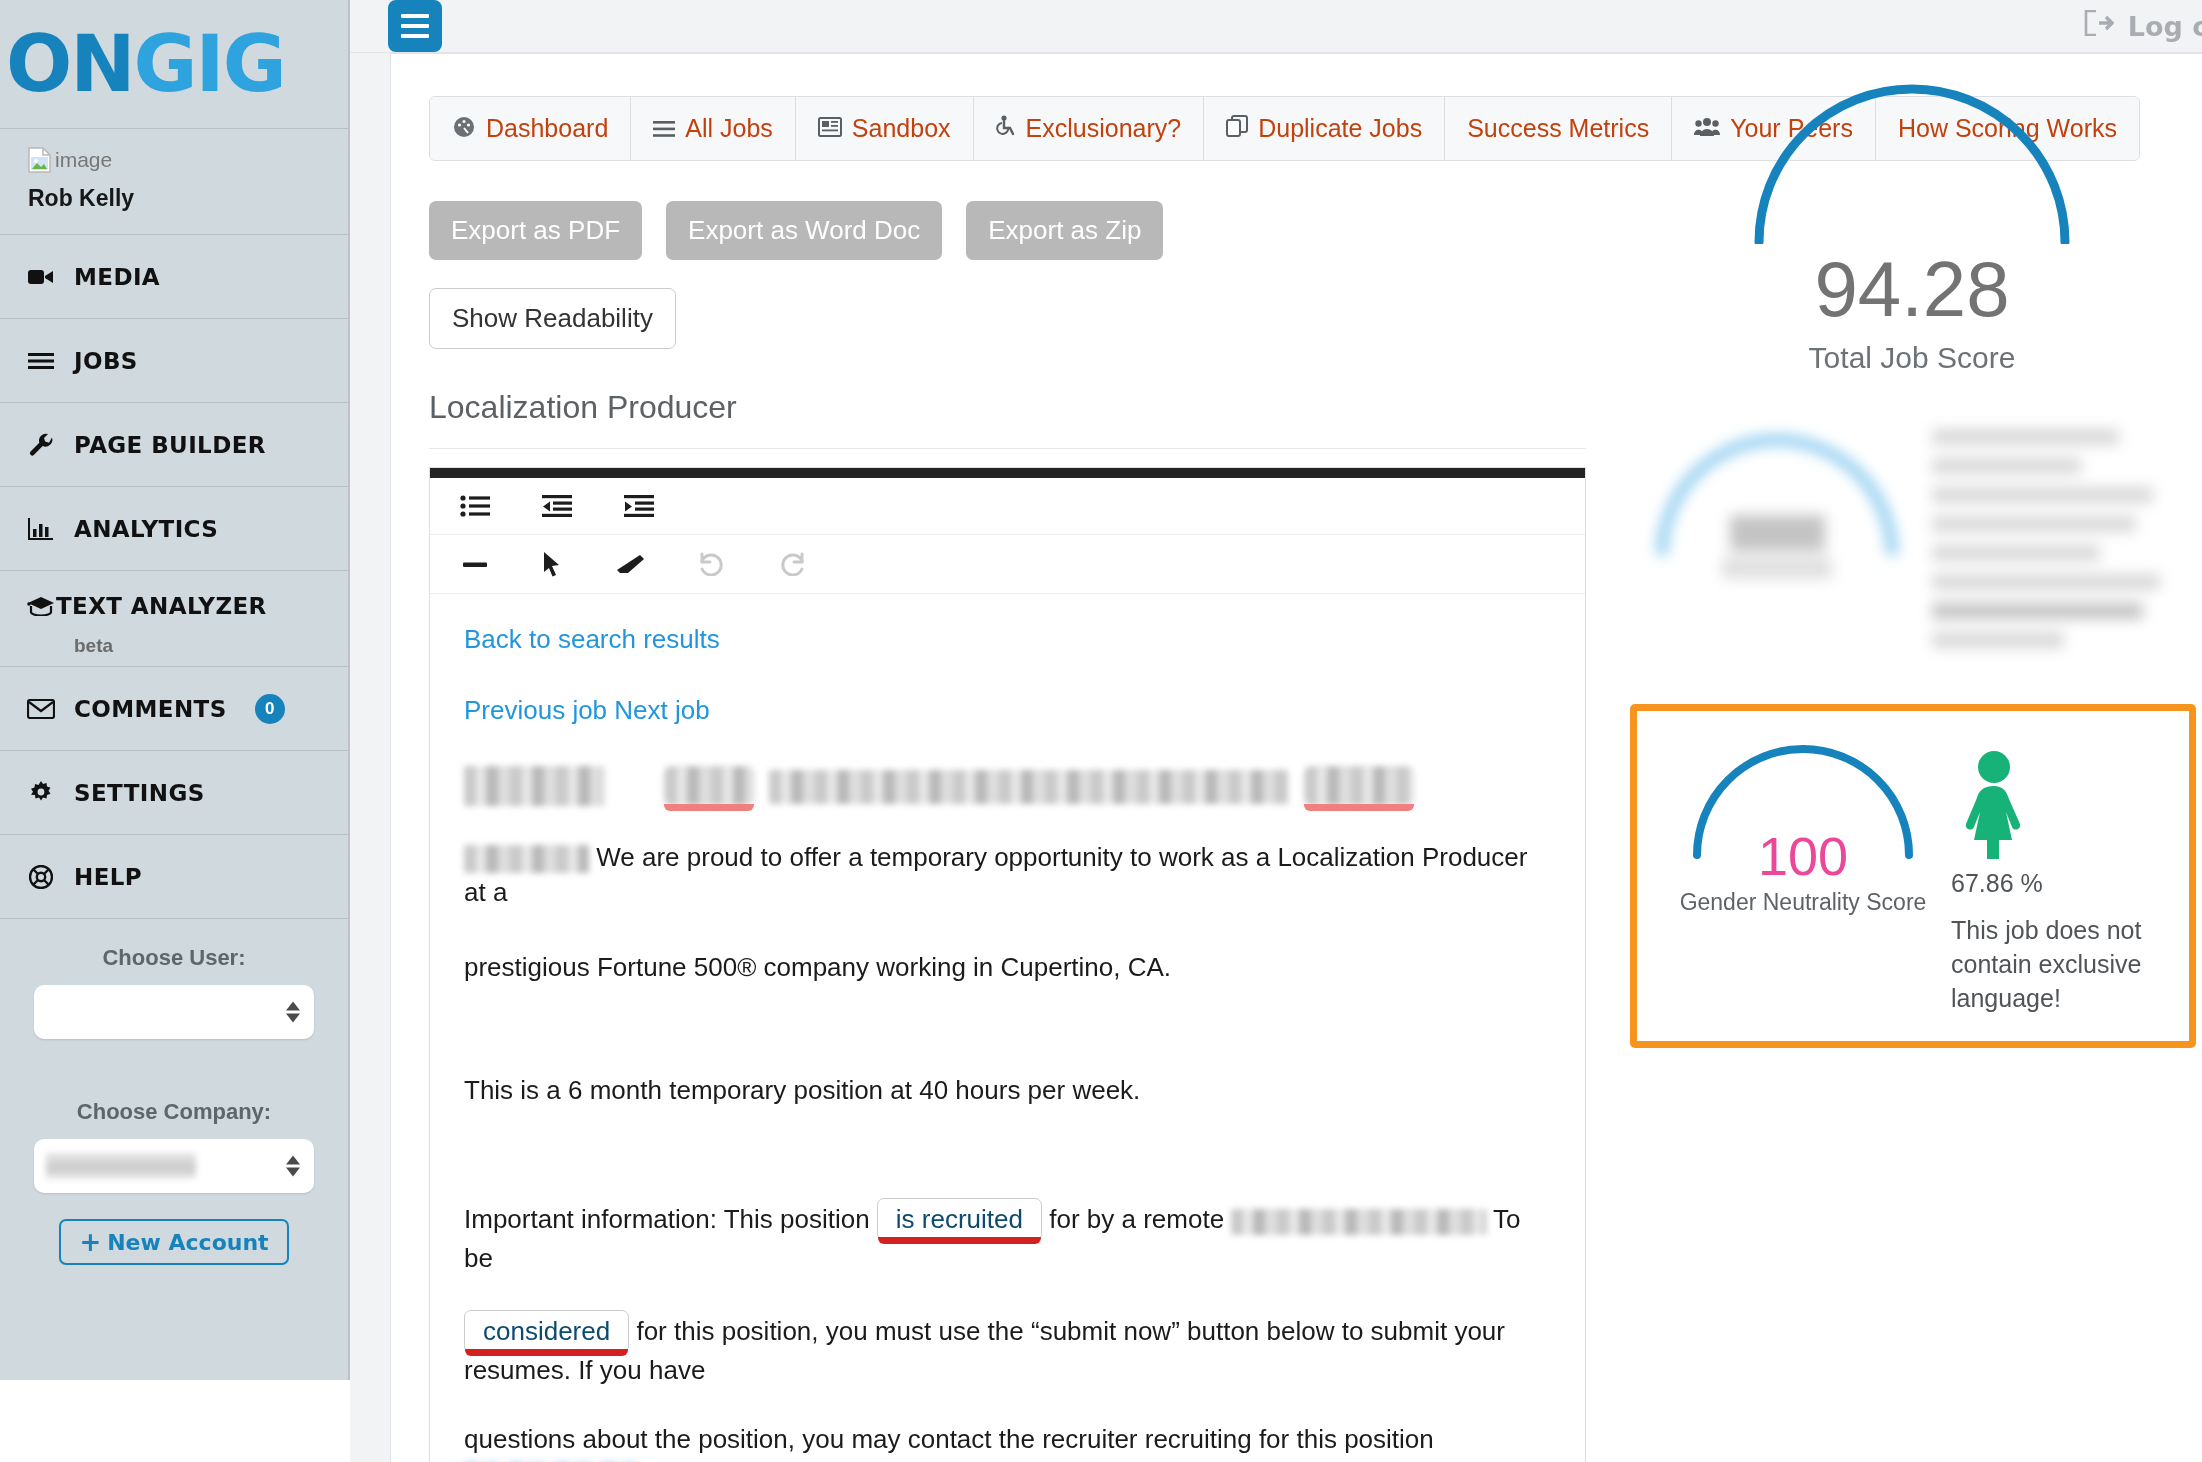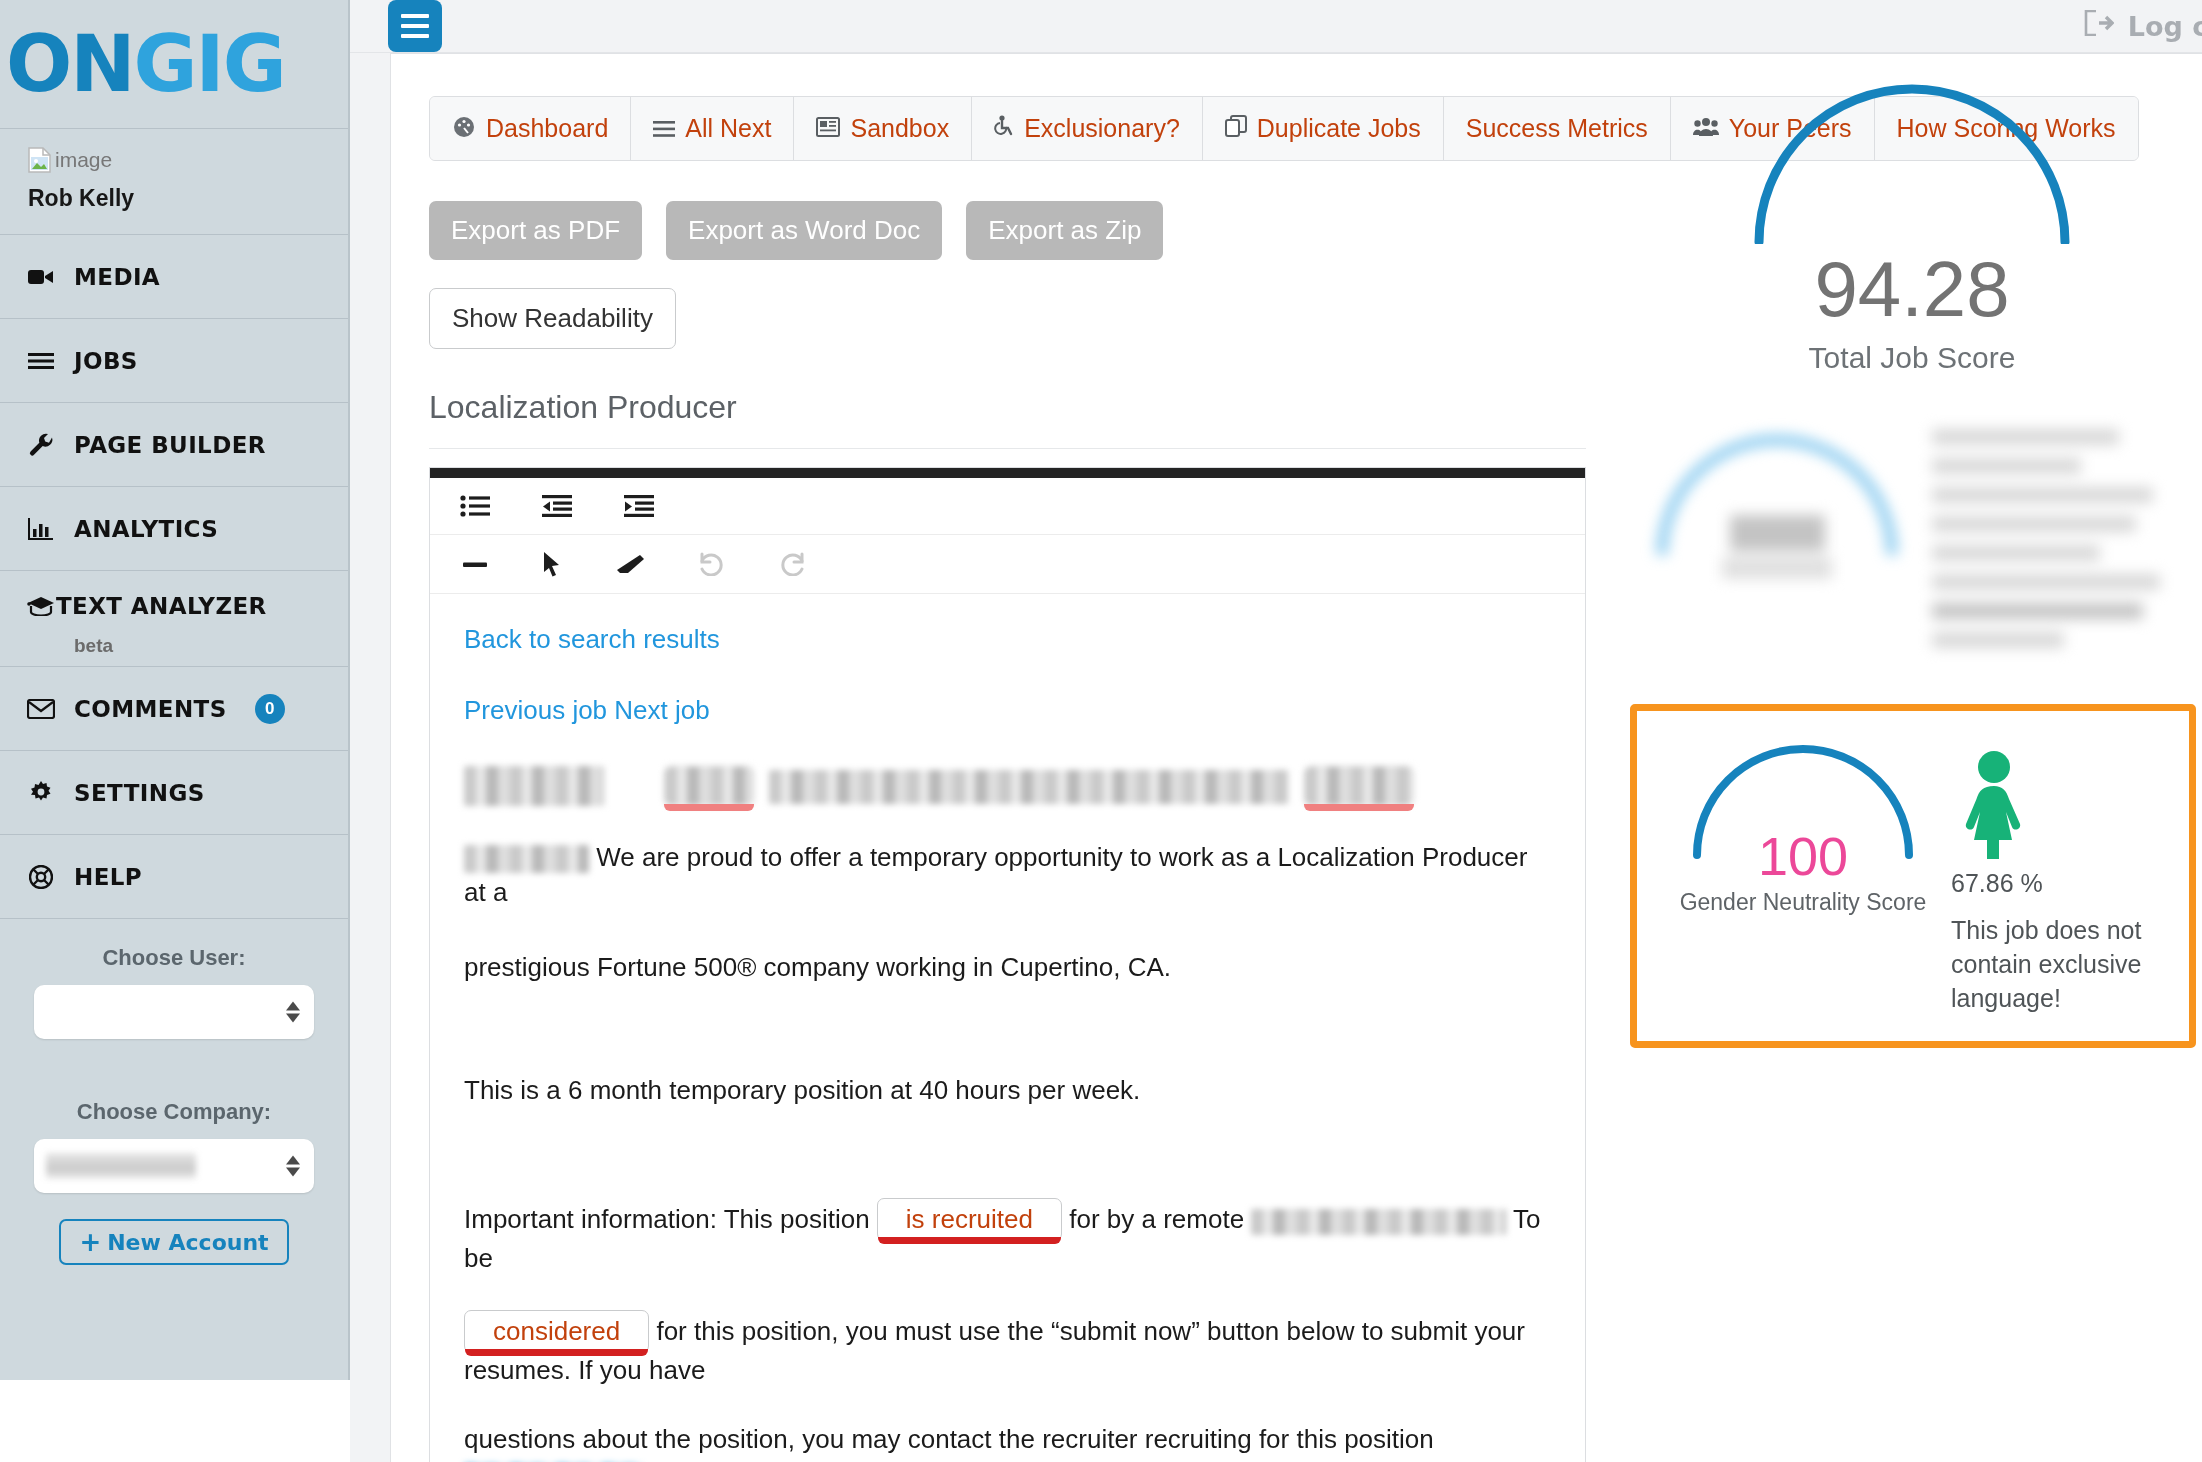--- a/index.html
+++ b/index.html
@@ -159,22 +159,22 @@
     background: repeating-linear-gradient(90deg,#c9c9c9 0 12px,#e8e8e8 12px 22px,#b9b9b9 22px 34px,#dedede 34px 46px);
     filter: blur(3.2px);
   }
   .redact.blue {
     background: repeating-linear-gradient(90deg,#8fcdf0 0 12px,#cce7f8 12px 22px,#a9d9f3 22px 34px,#e3f2fb 34px 46px);
   }
   .redact-line-wrap { position: relative; height: 46px; margin-bottom: 6px; }
 
   .chip {
     display: inline-block; border: 1px solid #c9cbcd; border-radius: 7px;
-    padding: 6px 28px; position: relative; background: #fff;
-    font-size: 26px; color: #c2410c; line-height: 1.1;
+    padding: 6px 18px; position: relative; background: #fff;
+    font-size: 26px; color: #0c4a6e; line-height: 1.1;
   }
   .chip::after {
     content: ""; position: absolute; left: 0; right: 0; bottom: -4px;
     height: 7px; background: #d32020; border-radius: 0 0 6px 6px;
   }
 
   
   .content-right {
     width: 580px; flex: 0 0 580px; padding: 30px 20px 0 20px; position: relative;
   }
@@ -379,21 +379,21 @@
             <span>Dashboard</span>
           </div>
           <div class="tab">
             <span>
               <svg width="22" height="16" viewBox="0 0 22 16">
                   <rect y="0" width="22" height="2.6" fill="#5a5f63"></rect>
                   <rect y="6.6" width="22" height="2.6" fill="#5a5f63"></rect>
                   <rect y="13.2" width="22" height="2.6" fill="#5a5f63"></rect>
                 </svg>
             </span>
-            <span>All Next</span>
+            <span>All Jobs</span>
           </div>
           <div class="tab">
             <span>
               <svg width="24" height="20" viewBox="0 0 24 20">
                   <rect x="1" y="1" width="22" height="18" rx="1.5" fill="none" stroke="#5a5f63" stroke-width="2"></rect>
                   <rect x="4" y="4" width="7" height="6" fill="#5a5f63"></rect>
                   <rect x="13" y="4" width="7" height="1.8" fill="#5a5f63"></rect>
                   <rect x="13" y="8" width="7" height="1.8" fill="#5a5f63"></rect>
                   <rect x="4" y="12.5" width="16" height="1.8" fill="#5a5f63"></rect>
                 </svg>

